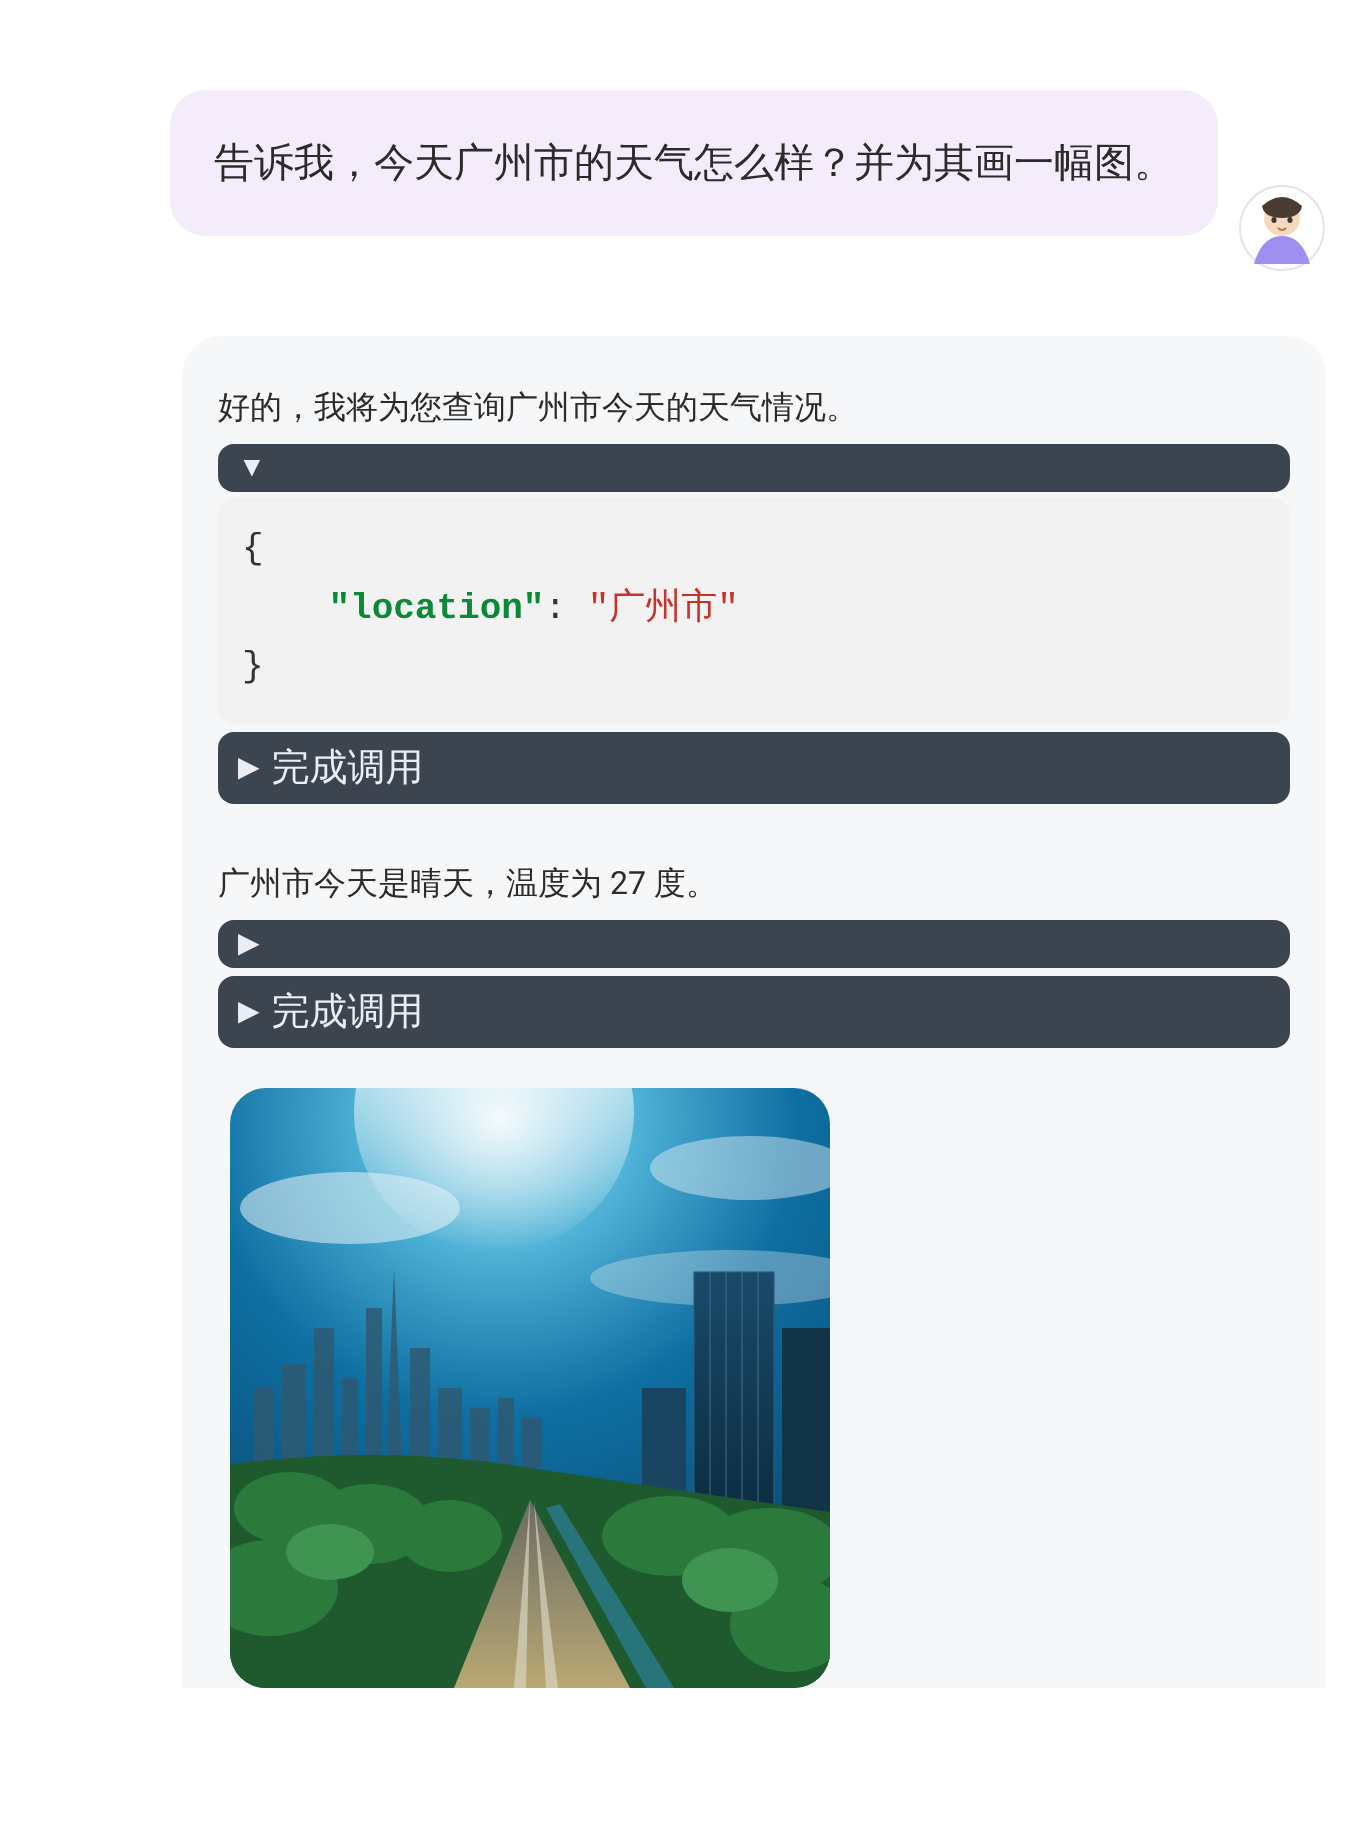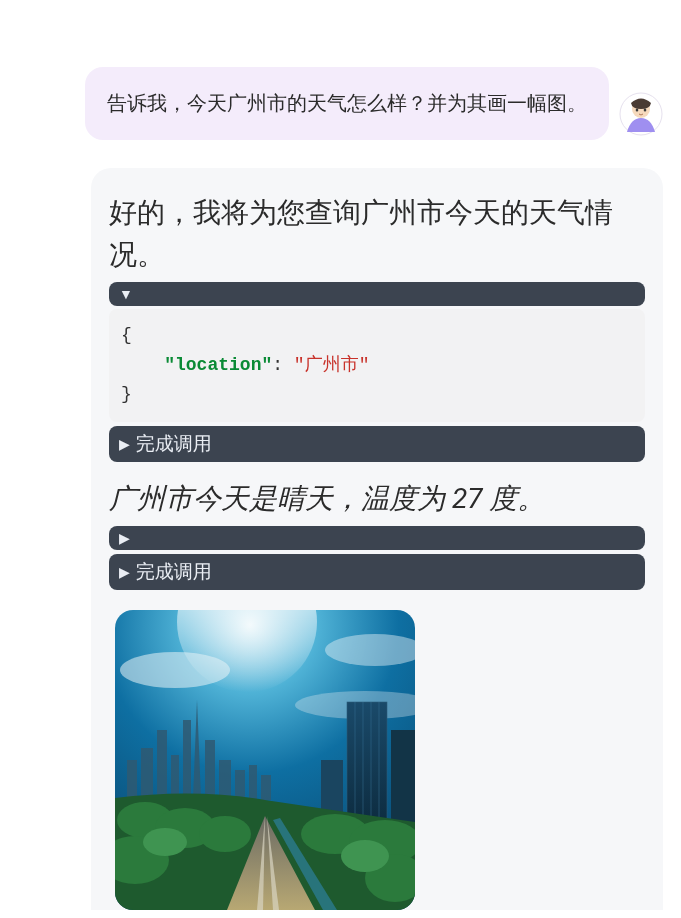--- a/index.html
+++ b/index.html
@@ -5,21 +5,21 @@
   * { box-sizing: border-box; margin: 0; padding: 0; }
   body {
     font-family: -apple-system, BlinkMacSystemFont, "Segoe UI", Roboto, "Helvetica Neue", Arial, "Noto Sans", sans-serif;
     background: #fff;
     width: 681px;
     padding: 22px 18px 0 18px;
     color: #333;
   }
   .user-row {
     display: flex;
-    align-items: flex-end;
+    align-items: center;
     justify-content: flex-end;
     gap: 10px;
     margin-bottom: 28px;
   }
   .user-bubble {
     background: #f4ecfb;
     border-radius: 18px;
     padding: 18px 22px;
     font-size: 20px;
     line-height: 1.85;
@@ -35,21 +35,21 @@
     display: flex;
     justify-content: flex-end;
   }
   .assistant-bubble {
     width: 572px;
     background: #f6f7f9;
     border-radius: 20px 20px 0 0;
     padding: 24px 18px 0 18px;
   }
   .assistant-text {
-    font-size: 28px;
+    font-size: 16px;
     line-height: 1.5;
     color: #2b2b2b;
     margin-bottom: 6px;
   }
   .tool-header {
     background: #3c4450;
     color: #eaeef4;
     font-size: 19px;
     padding: 5px 10px;
     border-radius: 8px;
@@ -121,21 +121,21 @@
 
     <div class="code-block">{
     <span class="key">"location"</span>: <span class="str">"广州市"</span>
 }</div>
 
     <div class="tool-header">
       <span class="tri">▶</span>
       <span>完成调用</span>
     </div>
 
-    <div class="assistant-text" style="margin-top:16px;font-style:italic;">广州市今天是晴天，温度为 27 度。</div>
+    <div class="assistant-text" style="margin-top:28px;">广州市今天是晴天，温度为 27 度。</div>
 
     <div class="tool-header">
       <span class="tri">▶</span>
     </div>
 
     <div class="tool-header">
       <span class="tri">▶</span>
       <span>完成调用</span>
     </div>
 

